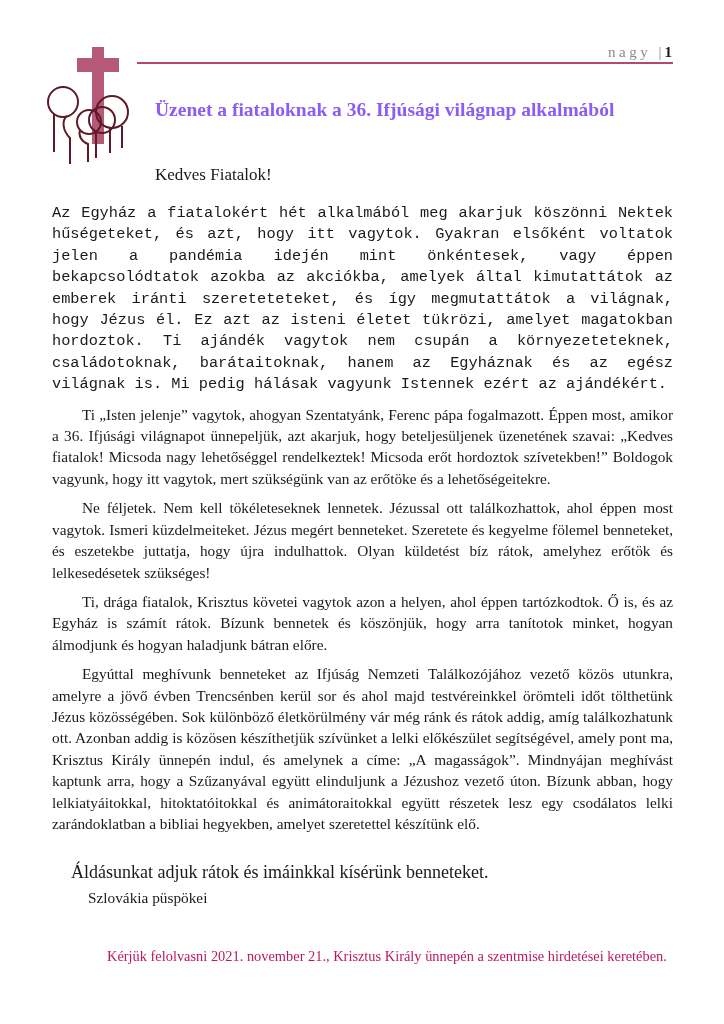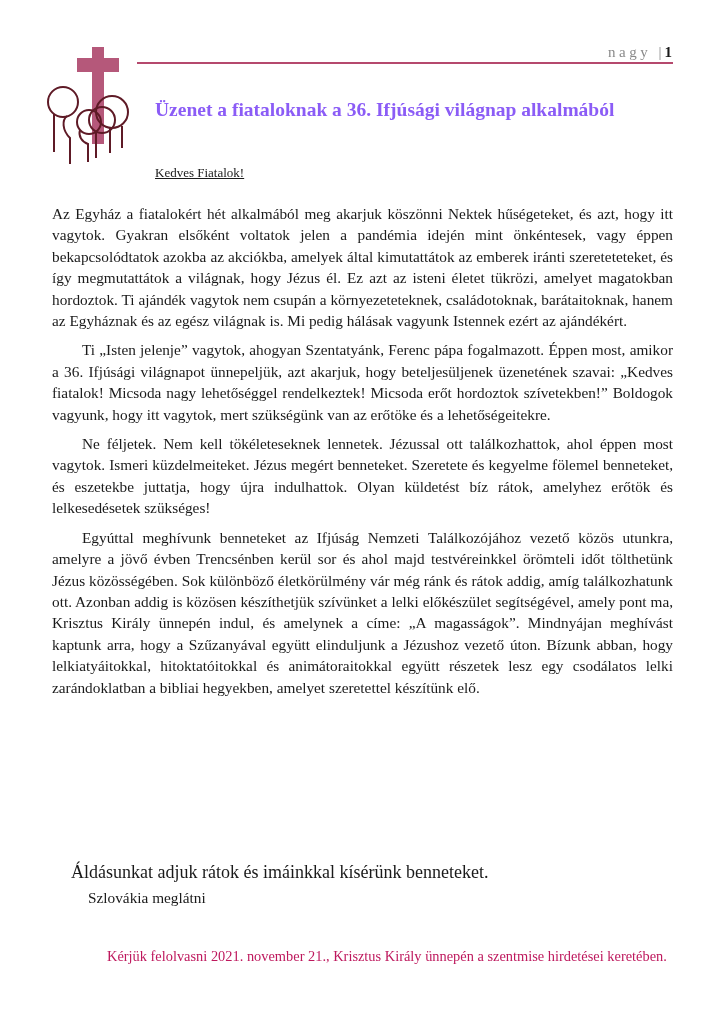--- a/index.html
+++ b/index.html
@@ -16,28 +16,28 @@
   .page-label .num { color: #1a1a1a; font-weight: bold; letter-spacing: 0; }
   .header-rule {
     position: absolute; left: 137px; top: 62px; width: 536px; height: 2px;
     background: #b5496d;
   }
   .title {
     position: absolute; left: 155px; top: 99px; margin: 0;
     font-size: 19.5px; font-weight: bold; color: #8b5cf6;
   }
   .greeting {
-    position: absolute; left: 155px; top: 165px; margin: 0; font-size: 13px; text-decoration: underline;
+    position: absolute; left: 155px; top: 165px; margin: 0; font-size: 17px;
   }
   .body {
     position: absolute; left: 52px; top: 203px; width: 621px;
     font-size: 15.3px; line-height: 21.4px; text-align: justify;
   }
   .body p { margin: 0 0 8px 0; text-indent: 30px; }
-  .body p.first { text-indent: 0; }
+  .body p.first { text-indent: 0; font-family: Liberation Mono, monospace; }
   .closing {
     position: absolute; left: 71px; top: 862px; margin: 0; font-size: 18px;
   }
   .signature {
     position: absolute; left: 88px; top: 889px; margin: 0; font-size: 15.3px;
   }
   .note {
     position: absolute; left: 107px; top: 948px; margin: 0;
     font-size: 14.4px; color: #be185d;
   }
@@ -72,18 +72,19 @@
 </div>
 <div class="header-rule"></div>
 
 <h1 class="title">Üzenet a fiataloknak a 36. Ifjúsági világnap alkalmából</h1>
 <p class="greeting">Kedves Fiatalok!</p>
 
 <div class="body">
   <p class="first">Az Egyház a fiatalokért hét alkalmából meg akarjuk köszönni Nektek hűségeteket, és azt, hogy itt vagytok. Gyakran elsőként voltatok jelen a pandémia idején mint önkéntesek, vagy éppen bekapcsolódtatok azokba az akciókba, amelyek által kimutattátok az emberek iránti szereteteteket, és így megmutattátok a világnak, hogy Jézus él. Ez azt az isteni életet tükrözi, amelyet magatokban hordoztok. Ti ajándék vagytok nem csupán a környezeteteknek, családotoknak, barátaitoknak, hanem az Egyháznak és az egész világnak is. Mi pedig hálásak vagyunk Istennek ezért az ajándékért.</p>
   <p>Ti „Isten jelenje” vagytok, ahogyan Szentatyánk, Ferenc pápa fogalmazott. Éppen most, amikor a 36. Ifjúsági világnapot ünnepeljük, azt akarjuk, hogy beteljesüljenek üzenetének szavai: „Kedves fiatalok! Micsoda nagy lehetőséggel rendelkeztek! Micsoda erőt hordoztok szívetekben!” Boldogok vagyunk, hogy itt vagytok, mert szükségünk van az erőtöke és a lehetőségeitekre.</p>
   <p>Ne féljetek. Nem kell tökéleteseknek lennetek. Jézussal ott találkozhattok, ahol éppen most vagytok. Ismeri küzdelmeiteket. Jézus megért benneteket. Szeretete és kegyelme fölemel benneteket, és eszetekbe juttatja, hogy újra indulhattok. Olyan küldetést bíz rátok, amelyhez erőtök és lelkesedésetek szükséges!</p>
+  <p>Ti, drága fiatalok, Krisztus követei vagytok azon a helyen, ahol éppen tartózkodtok.  Ő is, és az Egyház is számít rátok. Bízunk bennetek és köszönjük, hogy arra tanítotok minket, hogyan álmodjunk és hogyan haladjunk bátran előre.</p>
   <p>Egyúttal meghívunk benneteket az Ifjúság Nemzeti Találkozójához vezető közös utunkra, amelyre a jövő évben Trencsénben kerül sor és ahol majd testvéreinkkel örömteli időt tölthetünk Jézus közösségében. Sok különböző életkörülmény vár még ránk és rátok addig, amíg találkozhatunk ott. Azonban addig is közösen készíthetjük szívünket a lelki előkészület segítségével, amely pont ma, Krisztus Király ünnepén indul, és amelynek a címe: „A magasságok”. Mindnyájan meghívást kaptunk arra, hogy a Szűzanyával együtt elinduljunk a Jézushoz vezető úton. Bízunk abban, hogy lelkiatyáitokkal, hitoktatóitokkal és animátoraitokkal együtt részetek lesz egy csodálatos lelki zarándoklatban a bibliai hegyekben, amelyet szeretettel készítünk elő.</p>
 </div>
 
 <p class="closing">Áldásunkat adjuk rátok és imáinkkal kísérünk benneteket.</p>
-<p class="signature">Szlovákia meglátni</p>
+<p class="signature">Szlovákia püspökei</p>
 <p class="note">Kérjük felolvasni 2021. november 21., Krisztus Király ünnepén a szentmise hirdetései keretében.</p>
 
 </body></html>

